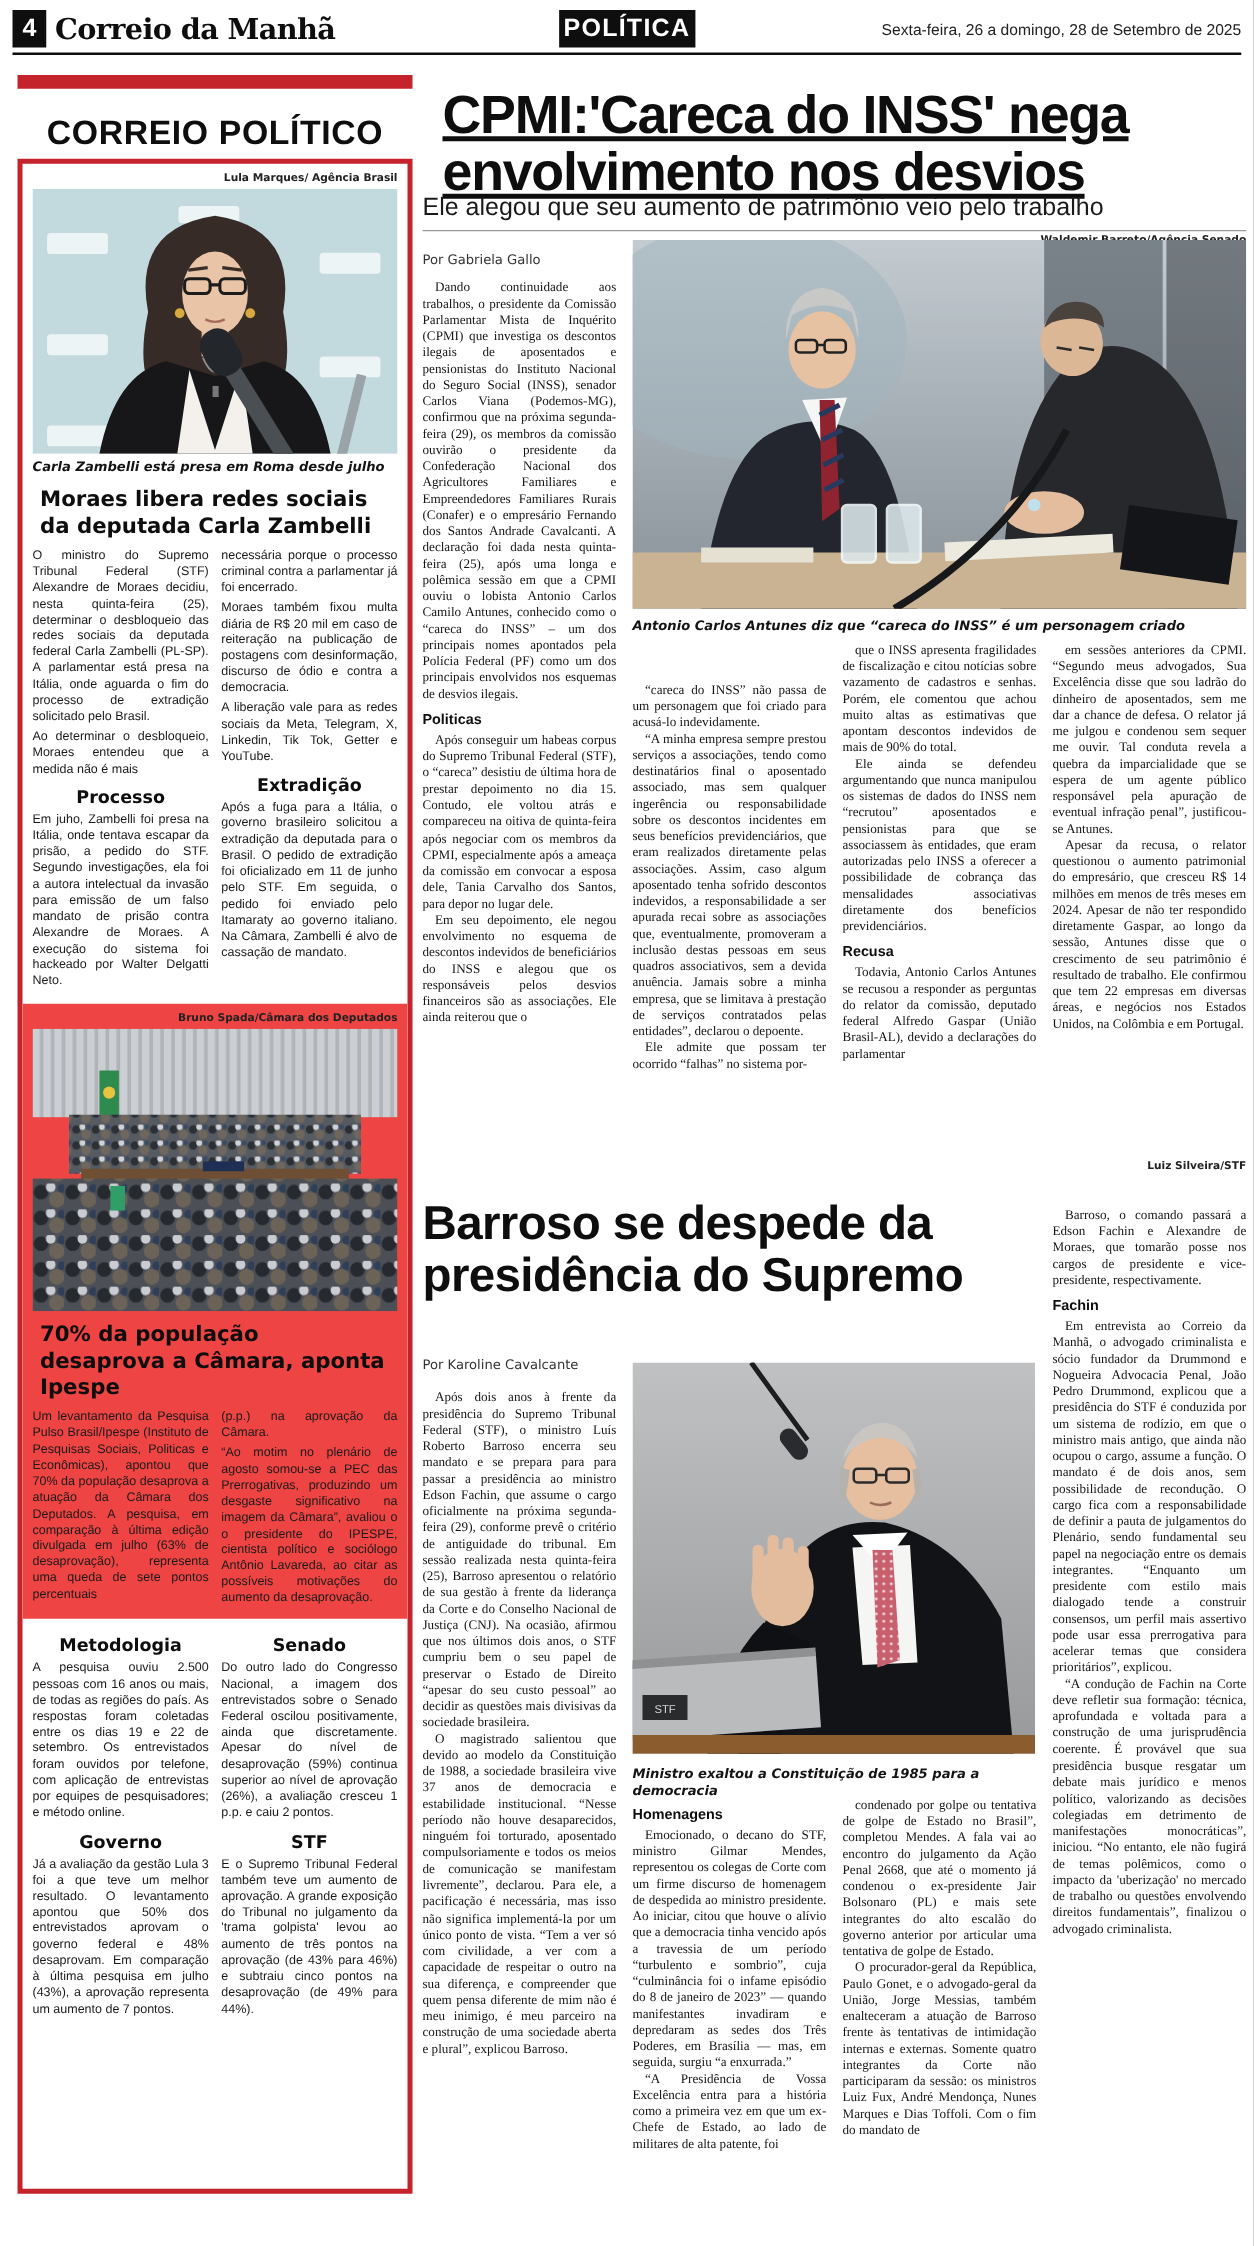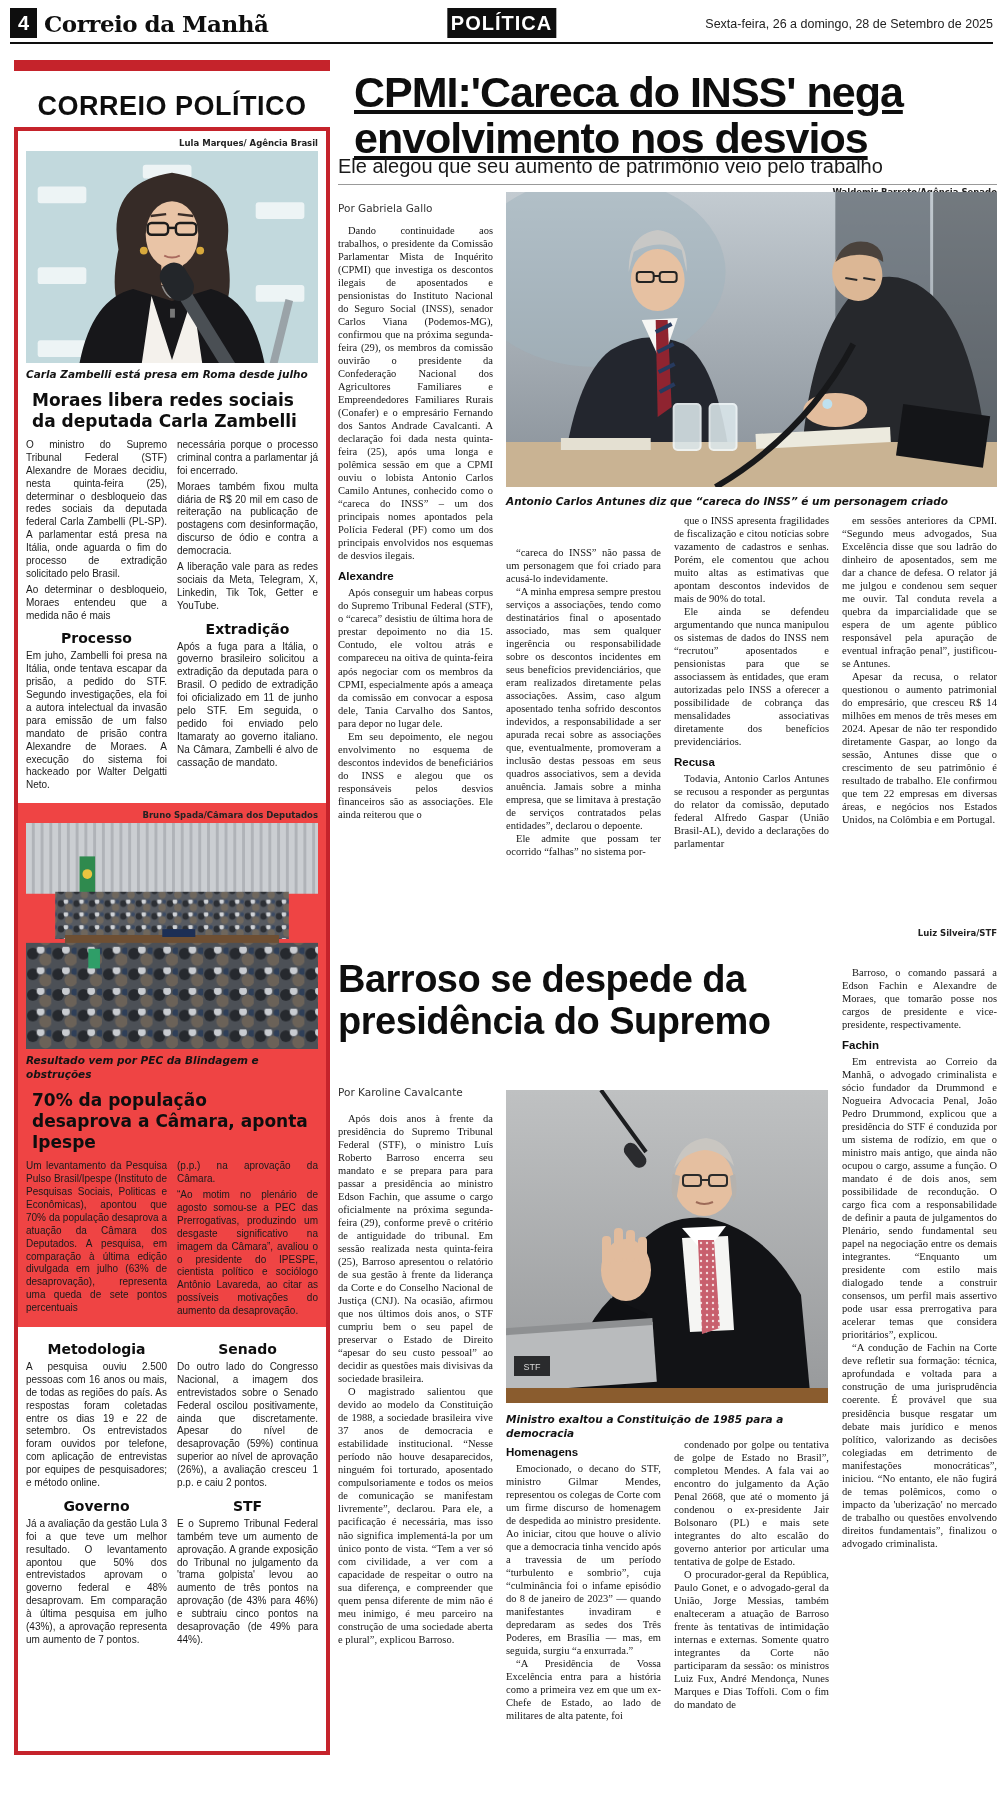--- a/index.html
+++ b/index.html
@@ -155,21 +155,20 @@
           </defs>
           <rect width="300" height="72" fill="url(#ceil)"></rect>
           <rect x="55" y="34" width="16" height="46" fill="#2f8a4e"></rect>
             <circle cx="63" cy="52" r="5" fill="#e9c440"></circle>
           <rect x="30" y="70" width="240" height="48" fill="url(#cr1)"></rect>
           <rect x="40" y="114" width="220" height="9" fill="#6e4f33"></rect>
           <rect y="122" width="300" height="108" fill="url(#cr2)"></rect>
           <rect x="64" y="128" width="12" height="20" fill="#2f9e68"></rect>
           <rect x="140" y="108" width="34" height="8" fill="#1d2f55"></rect>
         </svg>
-        <div class="cap">Resultado vem por PEC da Blindagem e obstruções</div>
         <div class="m-head">70% da população desaprova a Câmara, aponta Ipespe</div>
         <div class="twocol">
           <div>
             <p>Um levantamento da Pesquisa Pulso Brasil/Ipespe (Instituto de Pesquisas Sociais, Politicas e Econômicas), apontou que 70% da população desaprova a atuação da Câmara dos Deputados. A pesquisa, em comparação à última edição divulgada em julho (63% de desaprovação), representa uma queda de sete pontos percentuais</p>
           </div>
           <div>
             <p>(p.p.) na aprovação da Câmara.</p>
             <p>“Ao motim no plenário de agosto somou-se a PEC das Prerrogativas, produzindo um desgaste significativo na imagem da Câmara”, avaliou o o presidente do IPESPE, cientista político e sociólogo Antônio Lavareda, ao citar as possíveis motivações do aumento da desaprovação.</p>
           </div>
         </div>
@@ -244,21 +243,21 @@
       <g fill="#dce8ec" opacity=".88" stroke="#f4fafc" stroke-width="2">
         <rect x="168" y="212" width="27" height="46" rx="4"></rect>
           <rect x="204" y="212" width="27" height="46" rx="4"></rect>
       </g>
       <rect x="398" y="212" width="88" height="52" fill="#141518" transform="rotate(8 398 212)"></rect>
     </svg>
     <div class="cap cpmi-cap">Antonio Carlos Antunes diz que “careca do INSS” é um personagem criado</div>
 
     <div class="col serif c1">
       <p>Dando continuidade aos trabalhos, o presidente da Comissão Parlamentar Mista de Inquérito (CPMI) que investiga os descontos ilegais de aposentados e pensionistas do Instituto Nacional do Seguro Social (INSS), senador Carlos Viana (Podemos-MG), confirmou que na próxima segunda-feira (29), os membros da comissão ouvirão o presidente da Confederação Nacional dos Agricultores Familiares e Empreendedores Familiares Rurais (Conafer) e o empresário Fernando dos Santos Andrade Cavalcanti. A declaração foi dada nesta quinta-feira (25), após uma longa e polêmica sessão em que a CPMI ouviu o lobista Antonio Carlos Camilo Antunes, conhecido como o “careca do INSS” – um dos principais nomes apontados pela Polícia Federal (PF) como um dos principais envolvidos nos esquemas de desvios ilegais.</p>
-      <div class="a-sub">Alexandre</div>
+      <div class="a-sub">Politicas</div>
       <p>Após conseguir um habeas corpus do Supremo Tribunal Federal (STF), o “careca” desistiu de última hora de prestar depoimento no dia 15. Contudo, ele voltou atrás e compareceu na oitiva de quinta-feira após negociar com os membros da CPMI, especialmente após a ameaça da comissão em convocar a esposa dele, Tania Carvalho dos Santos, para depor no lugar dele.</p>
       <p>Em seu depoimento, ele negou envolvimento no esquema de descontos indevidos de beneficiários do INSS e alegou que os responsáveis pelos desvios financeiros são as associações. Ele ainda reiterou que o</p>
     </div>
     <div class="col serif c2">
       <p>“careca do INSS” não passa de um personagem que foi criado para acusá-lo indevidamente.</p>
       <p>“A minha empresa sempre prestou serviços a associações, tendo como destinatários final o aposentado associado, mas sem qualquer ingerência ou responsabilidade sobre os descontos incidentes em seus benefícios previdenciários, que eram realizados diretamente pelas associações. Assim, caso algum aposentado tenha sofrido descontos indevidos, a responsabilidade a ser apurada recai sobre as associações que, eventualmente, promoveram a inclusão destas pessoas em seus quadros associativos, sem a devida anuência. Jamais sobre a minha empresa, que se limitava à prestação de serviços contratados pelas entidades”, declarou o depoente.</p>
       <p>Ele admite que possam ter ocorrido “falhas” no sistema por-</p>
     </div>
     <div class="col serif c3">
       <p>que o INSS apresenta fragilidades de fiscalização e citou notícias sobre vazamento de cadastros e senhas. Porém, ele comentou que achou muito altas as estimativas que apontam descontos indevidos de mais de 90% do total.</p>

